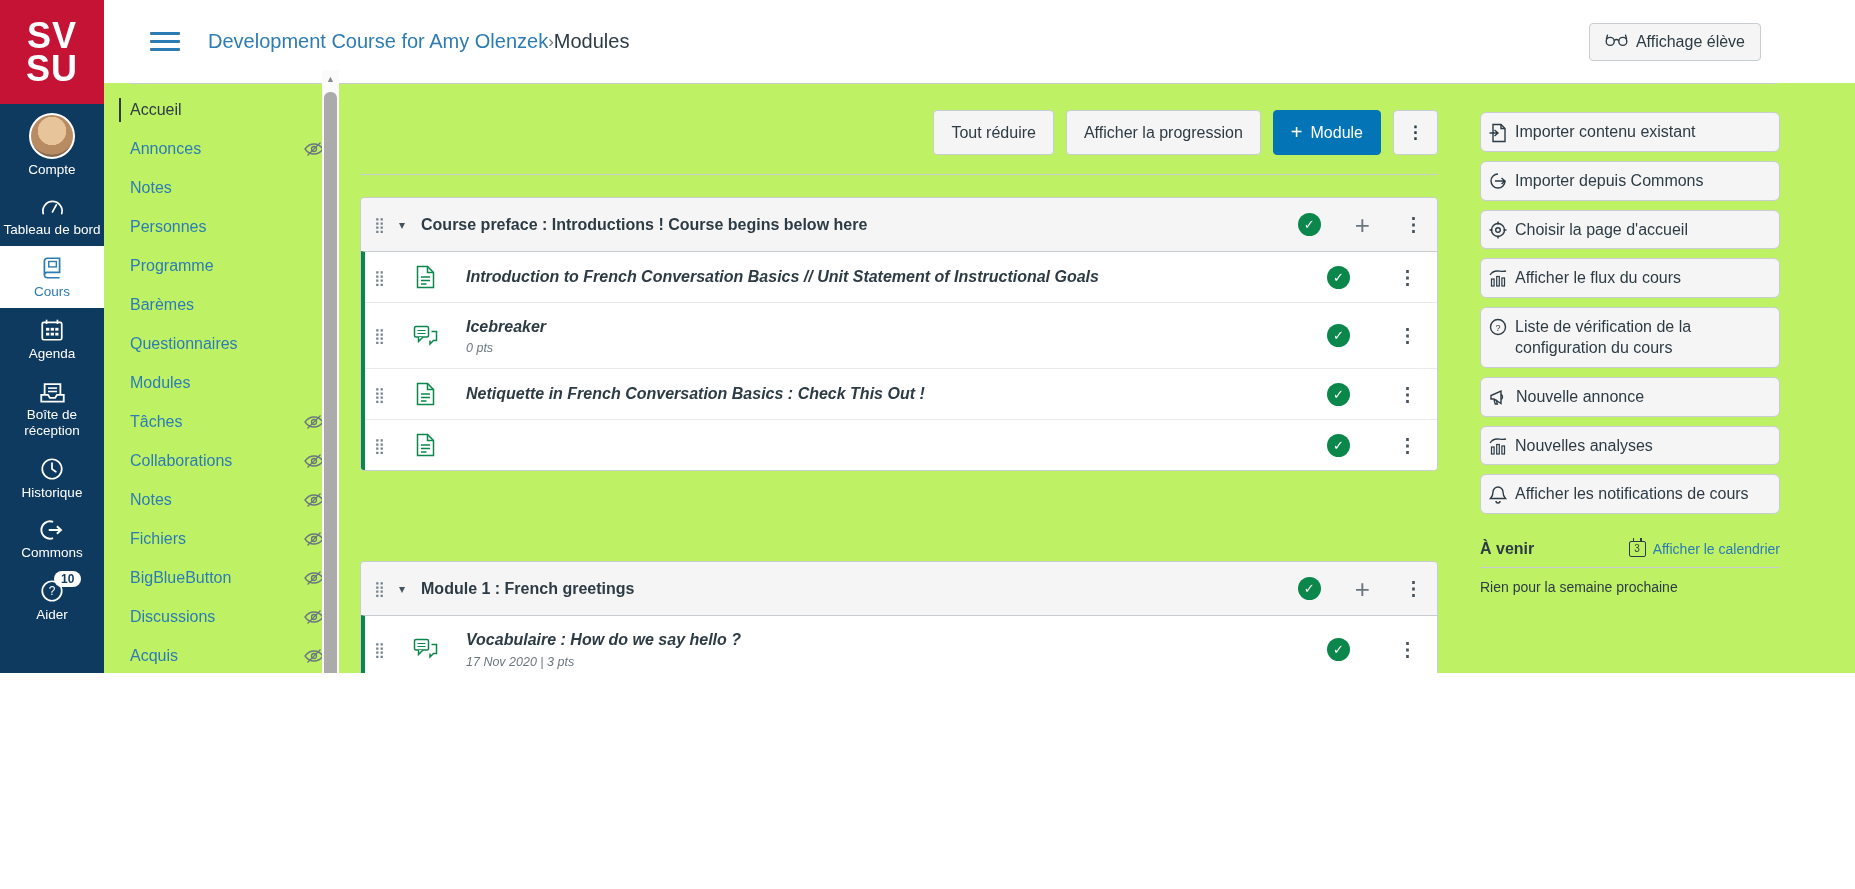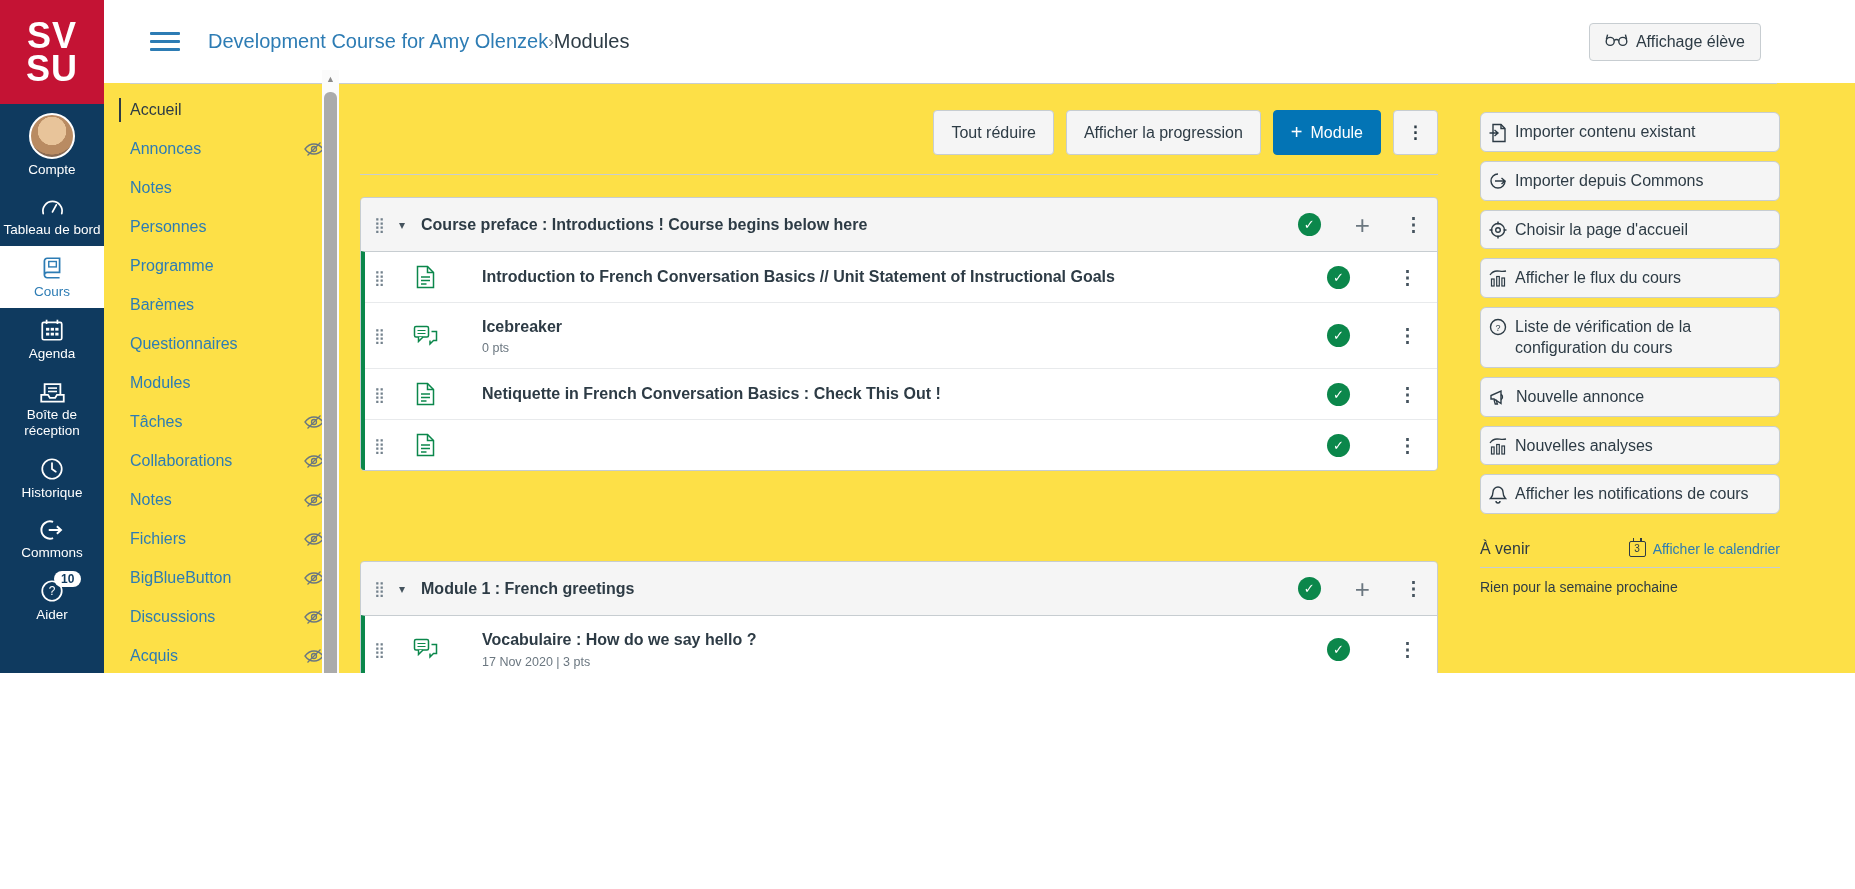--- a/index.html
+++ b/index.html
@@ -1,17 +1,17 @@
 <!DOCTYPE html>
 <html><head>
 <meta charset="utf-8">
 <style>
   * { box-sizing: border-box; margin: 0; padding: 0; }
   body { margin: 0; background: #fff; font-family: "Liberation Sans", sans-serif; }
-  .stage { position: relative; width: 1855px; height: 673px; background: #fde047; overflow: hidden; }
+  .stage { position: relative; width: 1855px; height: 673px; background: #bef264; overflow: hidden; }
 
   
   .global-nav { position: absolute; left: 0; top: 0; width: 104px; height: 889px;
     background: #0F3A5F; display: flex; flex-direction: column; align-items: stretch; }
   .logo-block { width: 104px; height: 104px; background: #C41334; color: #fff;
     display: flex; flex-direction: column; align-items: center; justify-content: center;
     font-weight: bold; font-size: 36px; line-height: 0.92; letter-spacing: 1px; cursor: pointer; }
   .gnav-item { display: flex; flex-direction: column; align-items: center; justify-content: center;
     gap: 3px; color: #fff; padding: 9px 2px; cursor: pointer; text-align: center; position: relative; }
   .gnav-item .gnav-label { font-size: 13.5px; line-height: 1.12; }
@@ -69,34 +69,34 @@
   .module-title { font-size: 16px; font-weight: bold; color: #2D3B45; margin-left: 16px; }
   .module-header-controls { margin-left: auto; display: flex; align-items: center; gap: 34px; }
   .check-circle { width: 23px; height: 23px; border-radius: 50%; background: #0B874B; color: #fff;
     display: flex; align-items: center; justify-content: center; font-size: 13px; cursor: pointer; }
   .plus-icon { color: #6B7780; font-size: 26px; font-weight: 300; cursor: pointer; line-height: 1; }
   .kebab { color: #45535E; font-size: 19px; font-weight: bold; cursor: pointer; line-height: 1; letter-spacing: 0; }
   .module-items { border-top: 1px solid #C7CDD1; border-left: 4px solid #0B874B; }
   .module-item { display: flex; align-items: center; padding: 13px 16px 13px 9px; background: #fff; }
   .module-item + .module-item { border-top: 1px solid #E8EAEC; }
   .item-icon { margin-left: 27px; width: 26px; display: flex; justify-content: center; }
-  .item-text { margin-left: 44px; }
+  .item-text { margin-left: 28px; font-style: italic; }
   .item-title { font-size: 16px; font-weight: bold; color: #2D3B45; cursor: pointer; line-height: 1.4; }
   .item-subtitle { font-size: 12.5px; color: #6B7780; margin-top: 3px; }
   .item-controls { margin-left: auto; display: flex; align-items: center; gap: 48px; padding-right: 4px; }
 
   
   .right-sidebar { position: absolute; left: 1480px; top: 112px; width: 300px; }
   .side-btn { width: 100%; display: flex; align-items: flex-start; gap: 8px; background: #F5F5F5;
     border: 1px solid #C7CDD1; border-radius: 6px; padding: 8px 8px; margin-bottom: 9px;
     font-size: 16px; color: #2D3B45; line-height: 1.35; cursor: pointer; text-align: left; font-family: inherit; }
   .side-btn svg { flex: 0 0 auto; margin-top: 2px; }
   .coming-up { margin-top: 26px; }
   .coming-up-head { display: flex; align-items: center; justify-content: space-between; }
-  .coming-up-title { font-size: 16px; font-weight: normal; color: #2D3B45; }
+  .coming-up-title { font-size: 16px; font-weight: bold; color: #2D3B45; }
   .calendar-link { display: flex; align-items: center; gap: 7px; color: #2D7CB4; font-size: 14px;
     cursor: pointer; text-decoration: none; }
   .cal-icon { position: relative; width: 17px; height: 16px; border: 1.4px solid #2D3B45; border-radius: 2px;
     display: flex; align-items: center; justify-content: center; font-size: 10px; color: #2D3B45; }
   .cal-icon::before, .cal-icon::after { content: ""; position: absolute; top: -4px; width: 1.5px; height: 4px; background: #2D3B45; }
   .cal-icon::before { left: 3px; } .cal-icon::after { right: 3px; }
   .coming-up-divider { border-bottom: 1px solid #C7CDD1; margin-top: 9px; }
   .coming-up-empty { font-size: 14px; color: #2D3B45; margin-top: 11px; }
 </style>
 </head>

